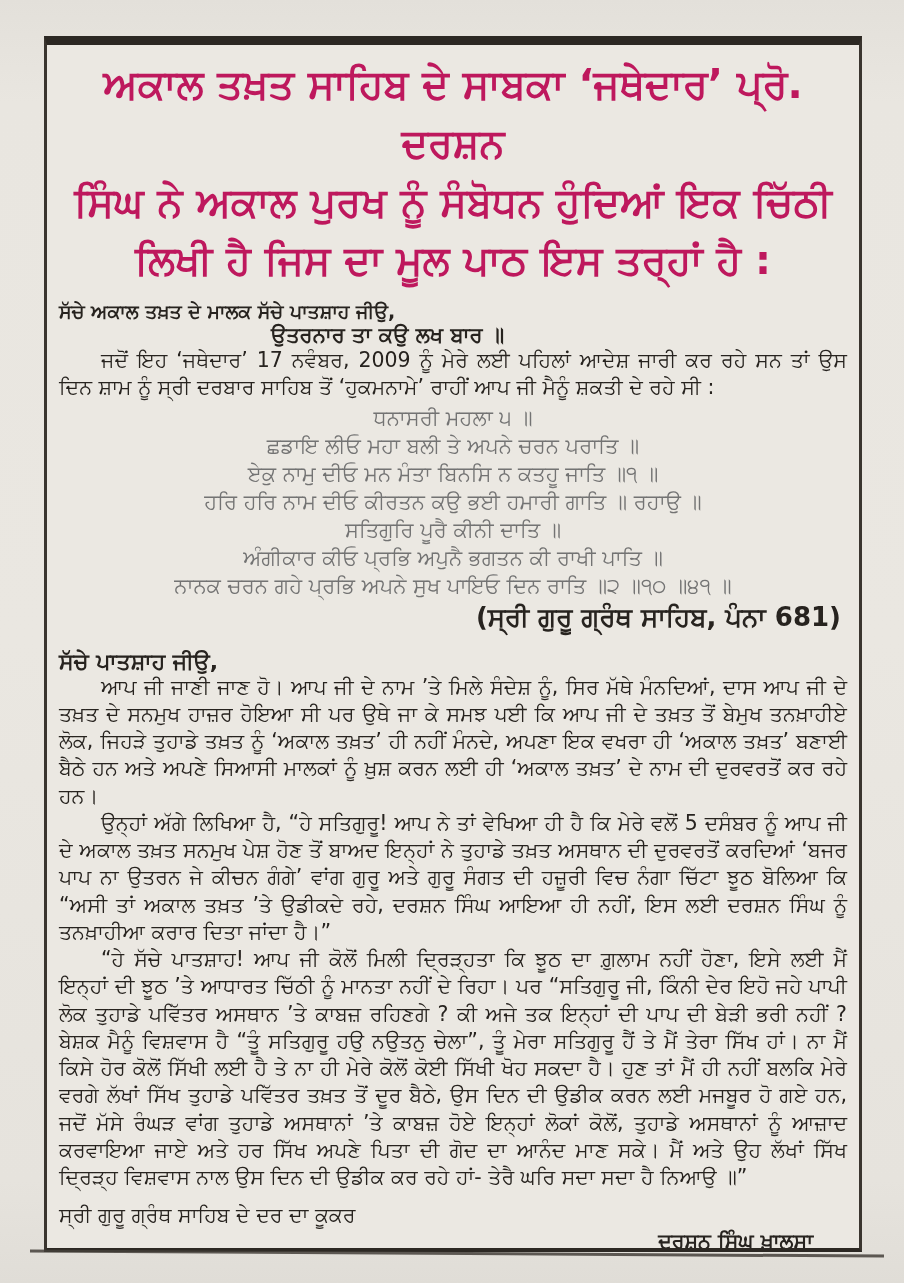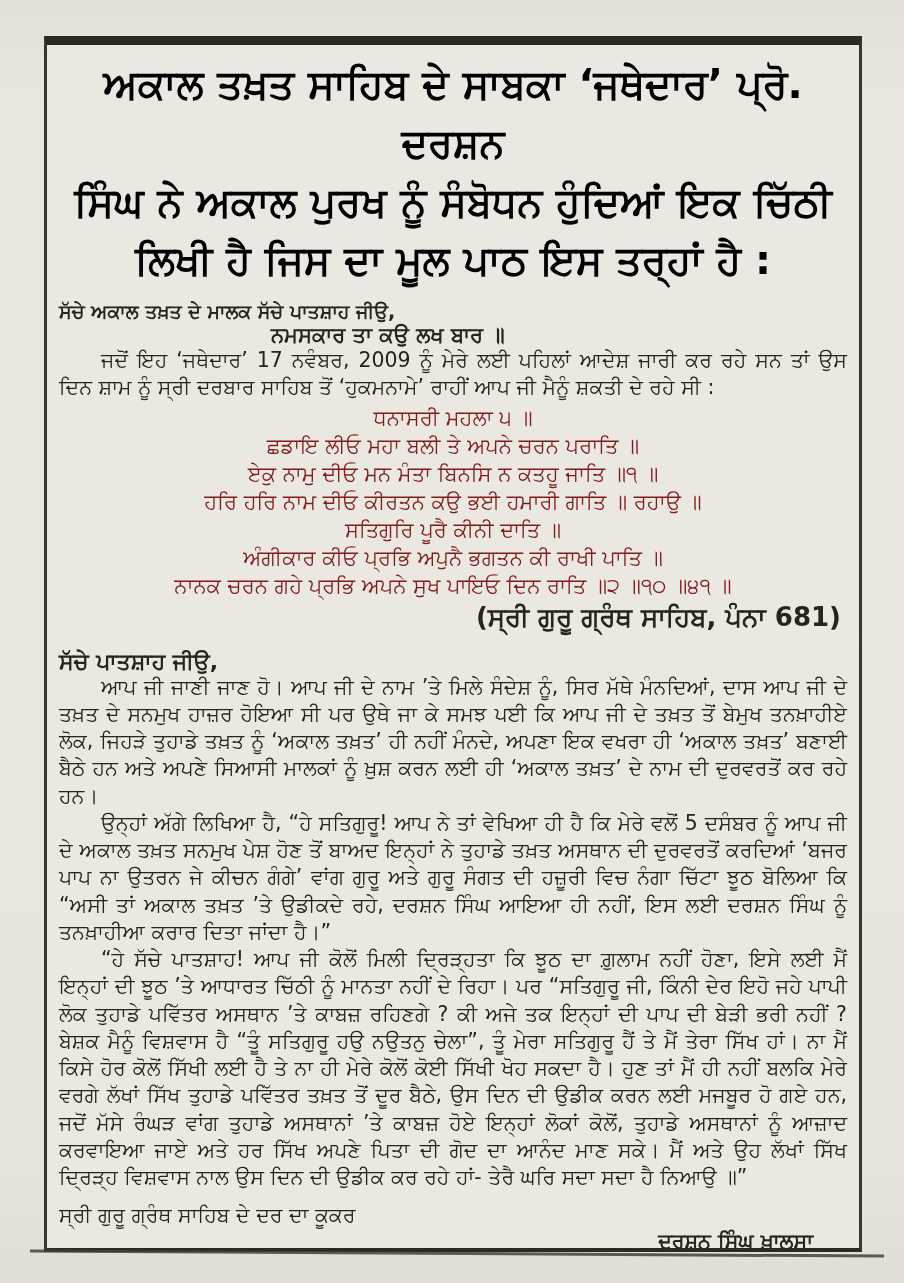--- a/index.html
+++ b/index.html
@@ -35,21 +35,21 @@
     padding: 8px 12px 0 12px;
     overflow: hidden;
   }
   .headline {
     text-align: center;
     font-weight: bold;
     font-size: 40px;
     line-height: 1.47;
     letter-spacing: 0px;
     margin: 2px 0 10px 0;
-    color: #000000;
+    color: #be185d;
   }
   .salutation-1 {
     font-weight: bold;
     font-size: 19px;
   }
   .salutation-2 {
     font-weight: bold;
     font-size: 21px;
     padding-left: 212px;
   }
@@ -58,21 +58,21 @@
     line-height: 1.33;
     text-align: justify;
     text-indent: 42px;
     margin: 0;
   }
   .gurbani-block {
     text-align: center;
     font-size: 21px;
     line-height: 1.34;
     margin: 2px 0 0 0;
-    color: #7f1d1d;
+    color: #737373;
   }
   .gurbani-attribution {
     text-align: right;
     font-weight: bold;
     font-size: 26px;
     padding-right: 6px;
     margin-top: 1px;
   }
   .address-line {
     font-weight: bold;
@@ -114,21 +114,21 @@
 <div class="scan-page">
   <div class="doc-frame">
 
     <div class="headline">
       <div>ਅਕਾਲ ਤਖ਼ਤ ਸਾਹਿਬ ਦੇ ਸਾਬਕਾ ‘ਜਥੇਦਾਰ’ ਪ੍ਰੋ. ਦਰਸ਼ਨ</div>
       <div>ਸਿੰਘ ਨੇ ਅਕਾਲ ਪੁਰਖ ਨੂੰ ਸੰਬੋਧਨ ਹੁੰਦਿਆਂ ਇਕ ਚਿੱਠੀ</div>
       <div>ਲਿਖੀ ਹੈ ਜਿਸ ਦਾ ਮੂਲ ਪਾਠ ਇਸ ਤਰ੍ਹਾਂ ਹੈ :</div>
     </div>
 
     <div class="salutation-1">ਸੱਚੇ ਅਕਾਲ ਤਖ਼ਤ ਦੇ ਮਾਲਕ ਸੱਚੇ ਪਾਤਸ਼ਾਹ ਜੀਉ,</div>
-    <div class="salutation-2">ਨਮਸਕਾਰ ਤਾ ਕਉ ਲਖ ਬਾਰ ॥</div>
+    <div class="salutation-2">ਉਤਰਨਾਰ ਤਾ ਕਉ ਲਖ ਬਾਰ ॥</div>
 
     <p class="para">ਜਦੋਂ ਇਹ ‘ਜਥੇਦਾਰ’ 17 ਨਵੰਬਰ, 2009 ਨੂੰ ਮੇਰੇ ਲਈ ਪਹਿਲਾਂ ਆਦੇਸ਼ ਜਾਰੀ ਕਰ ਰਹੇ ਸਨ ਤਾਂ ਉਸ ਦਿਨ ਸ਼ਾਮ ਨੂੰ ਸ੍ਰੀ ਦਰਬਾਰ ਸਾਹਿਬ ਤੋਂ ‘ਹੁਕਮਨਾਮੇ’ ਰਾਹੀਂ ਆਪ ਜੀ ਮੈਨੂੰ ਸ਼ਕਤੀ ਦੇ ਰਹੇ ਸੀ :</p>
 
     <div class="gurbani-block">
       <div>ਧਨਾਸਰੀ ਮਹਲਾ ੫ ॥</div>
       <div>ਛਡਾਇ ਲੀਓ ਮਹਾ ਬਲੀ ਤੇ ਅਪਨੇ ਚਰਨ ਪਰਾਤਿ ॥</div>
       <div>ਏਕੁ ਨਾਮੁ ਦੀਓ ਮਨ ਮੰਤਾ ਬਿਨਸਿ ਨ ਕਤਹੂ ਜਾਤਿ ॥੧ ॥</div>
       <div>ਹਰਿ ਹਰਿ ਨਾਮ ਦੀਓ ਕੀਰਤਨ ਕਉ ਭਈ ਹਮਾਰੀ ਗਾਤਿ ॥ ਰਹਾਉ ॥</div>
       <div>ਸਤਿਗੁਰਿ ਪੂਰੈ ਕੀਨੀ ਦਾਤਿ ॥</div>
       <div>ਅੰਗੀਕਾਰ ਕੀਓ ਪ੍ਰਭਿ ਅਪੁਨੈ ਭਗਤਨ ਕੀ ਰਾਖੀ ਪਾਤਿ ॥</div>

